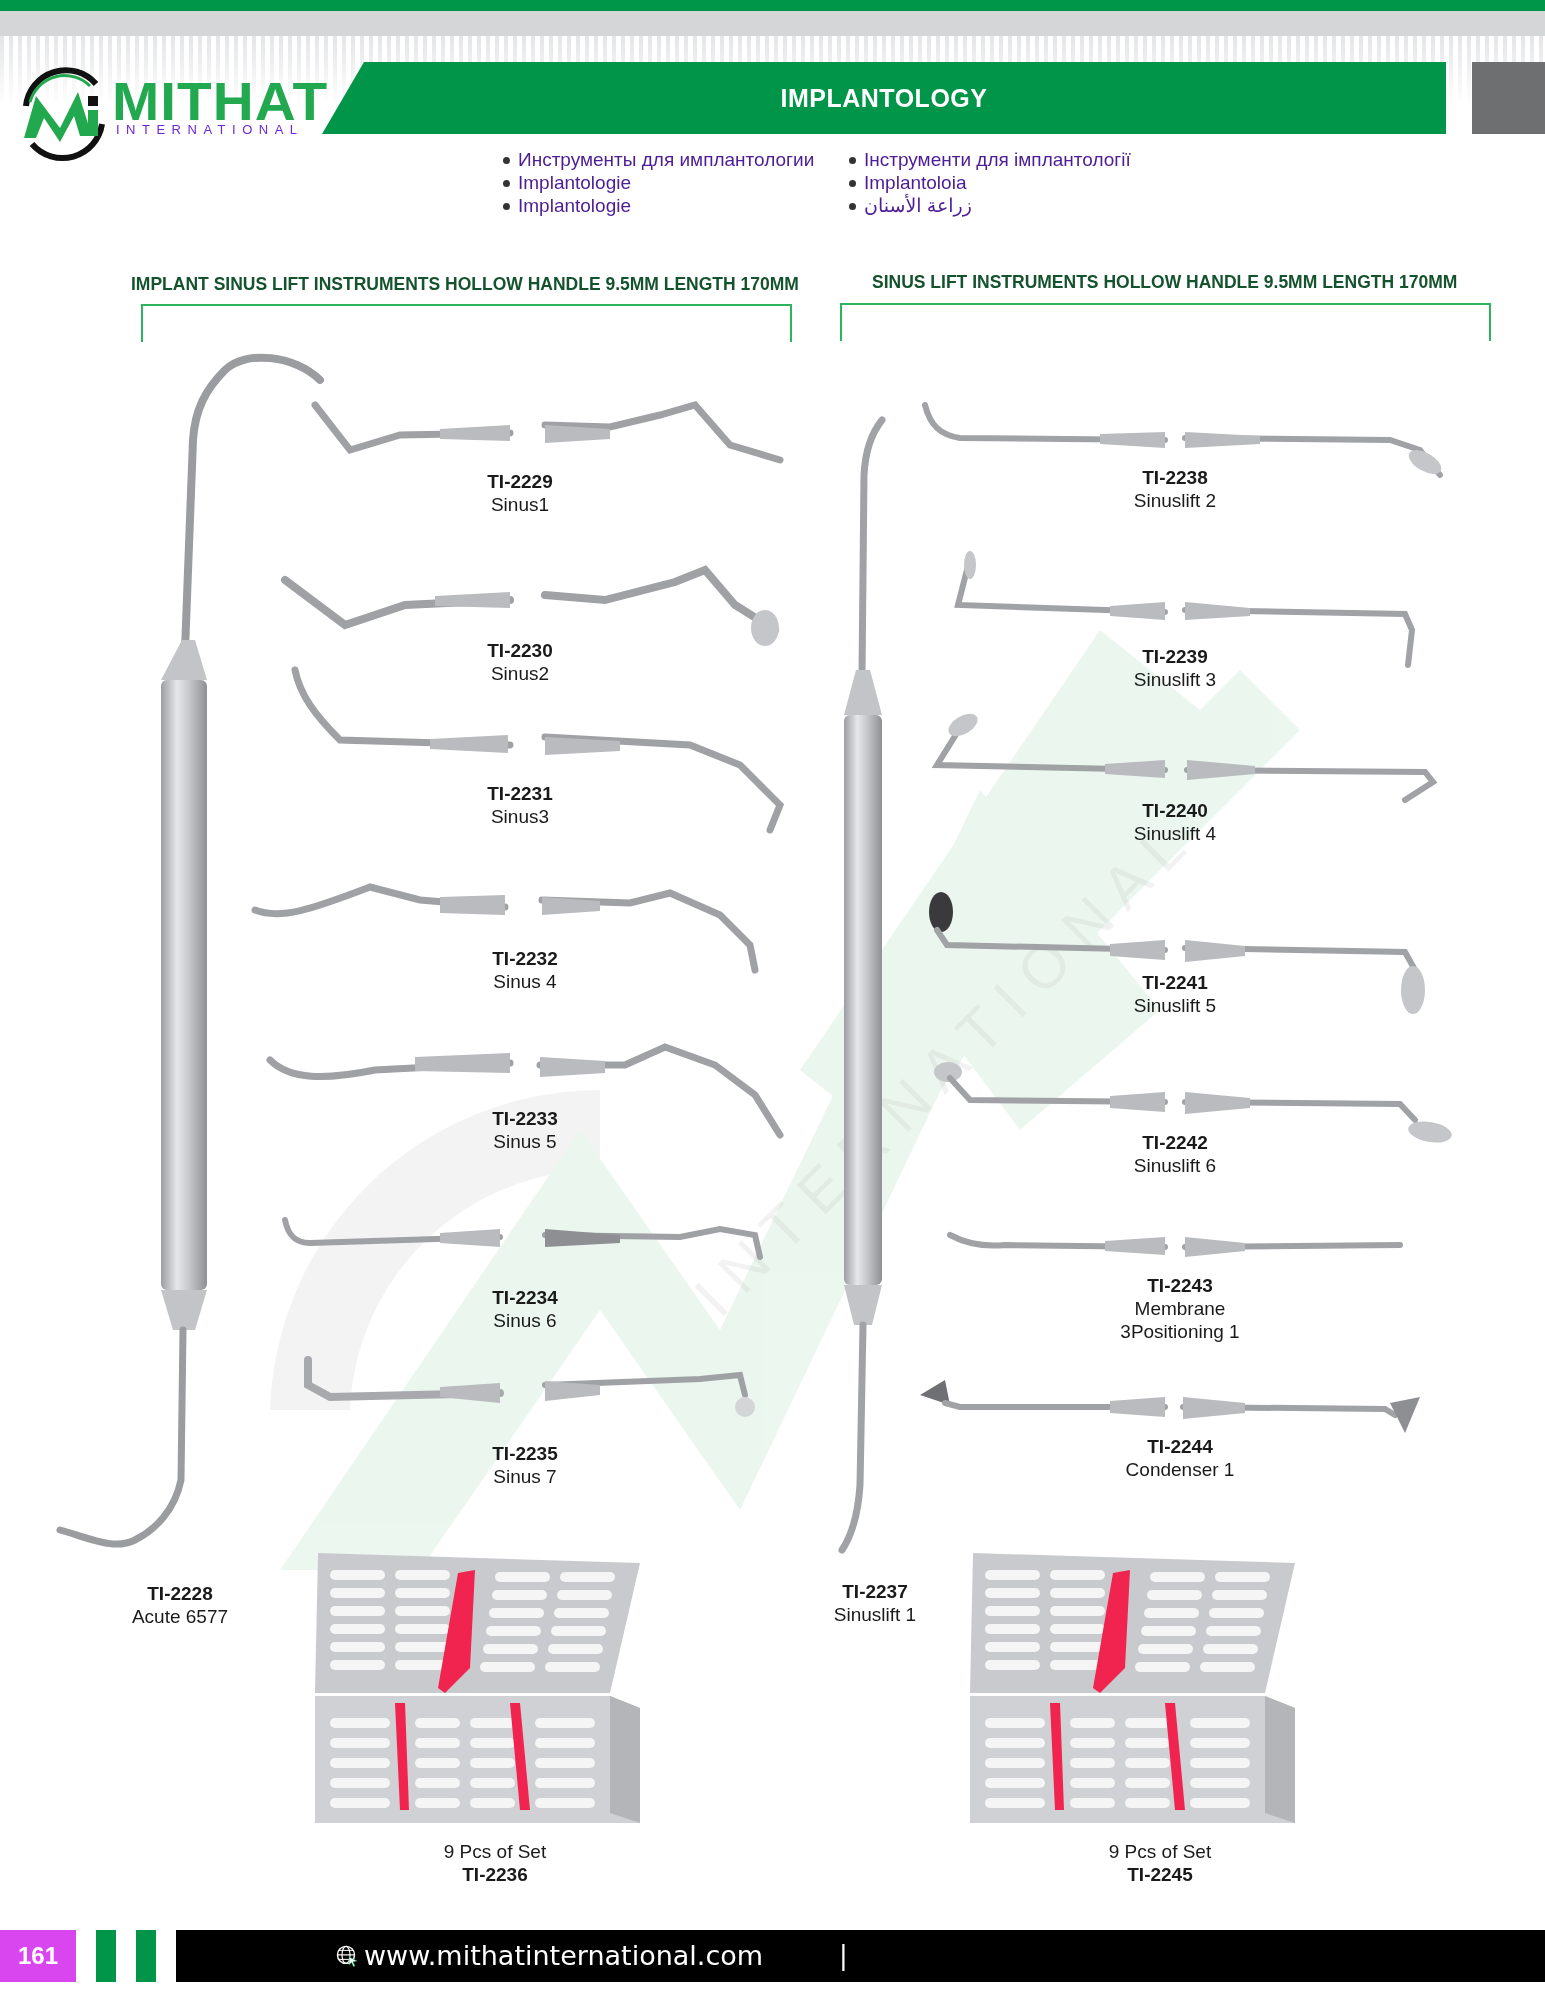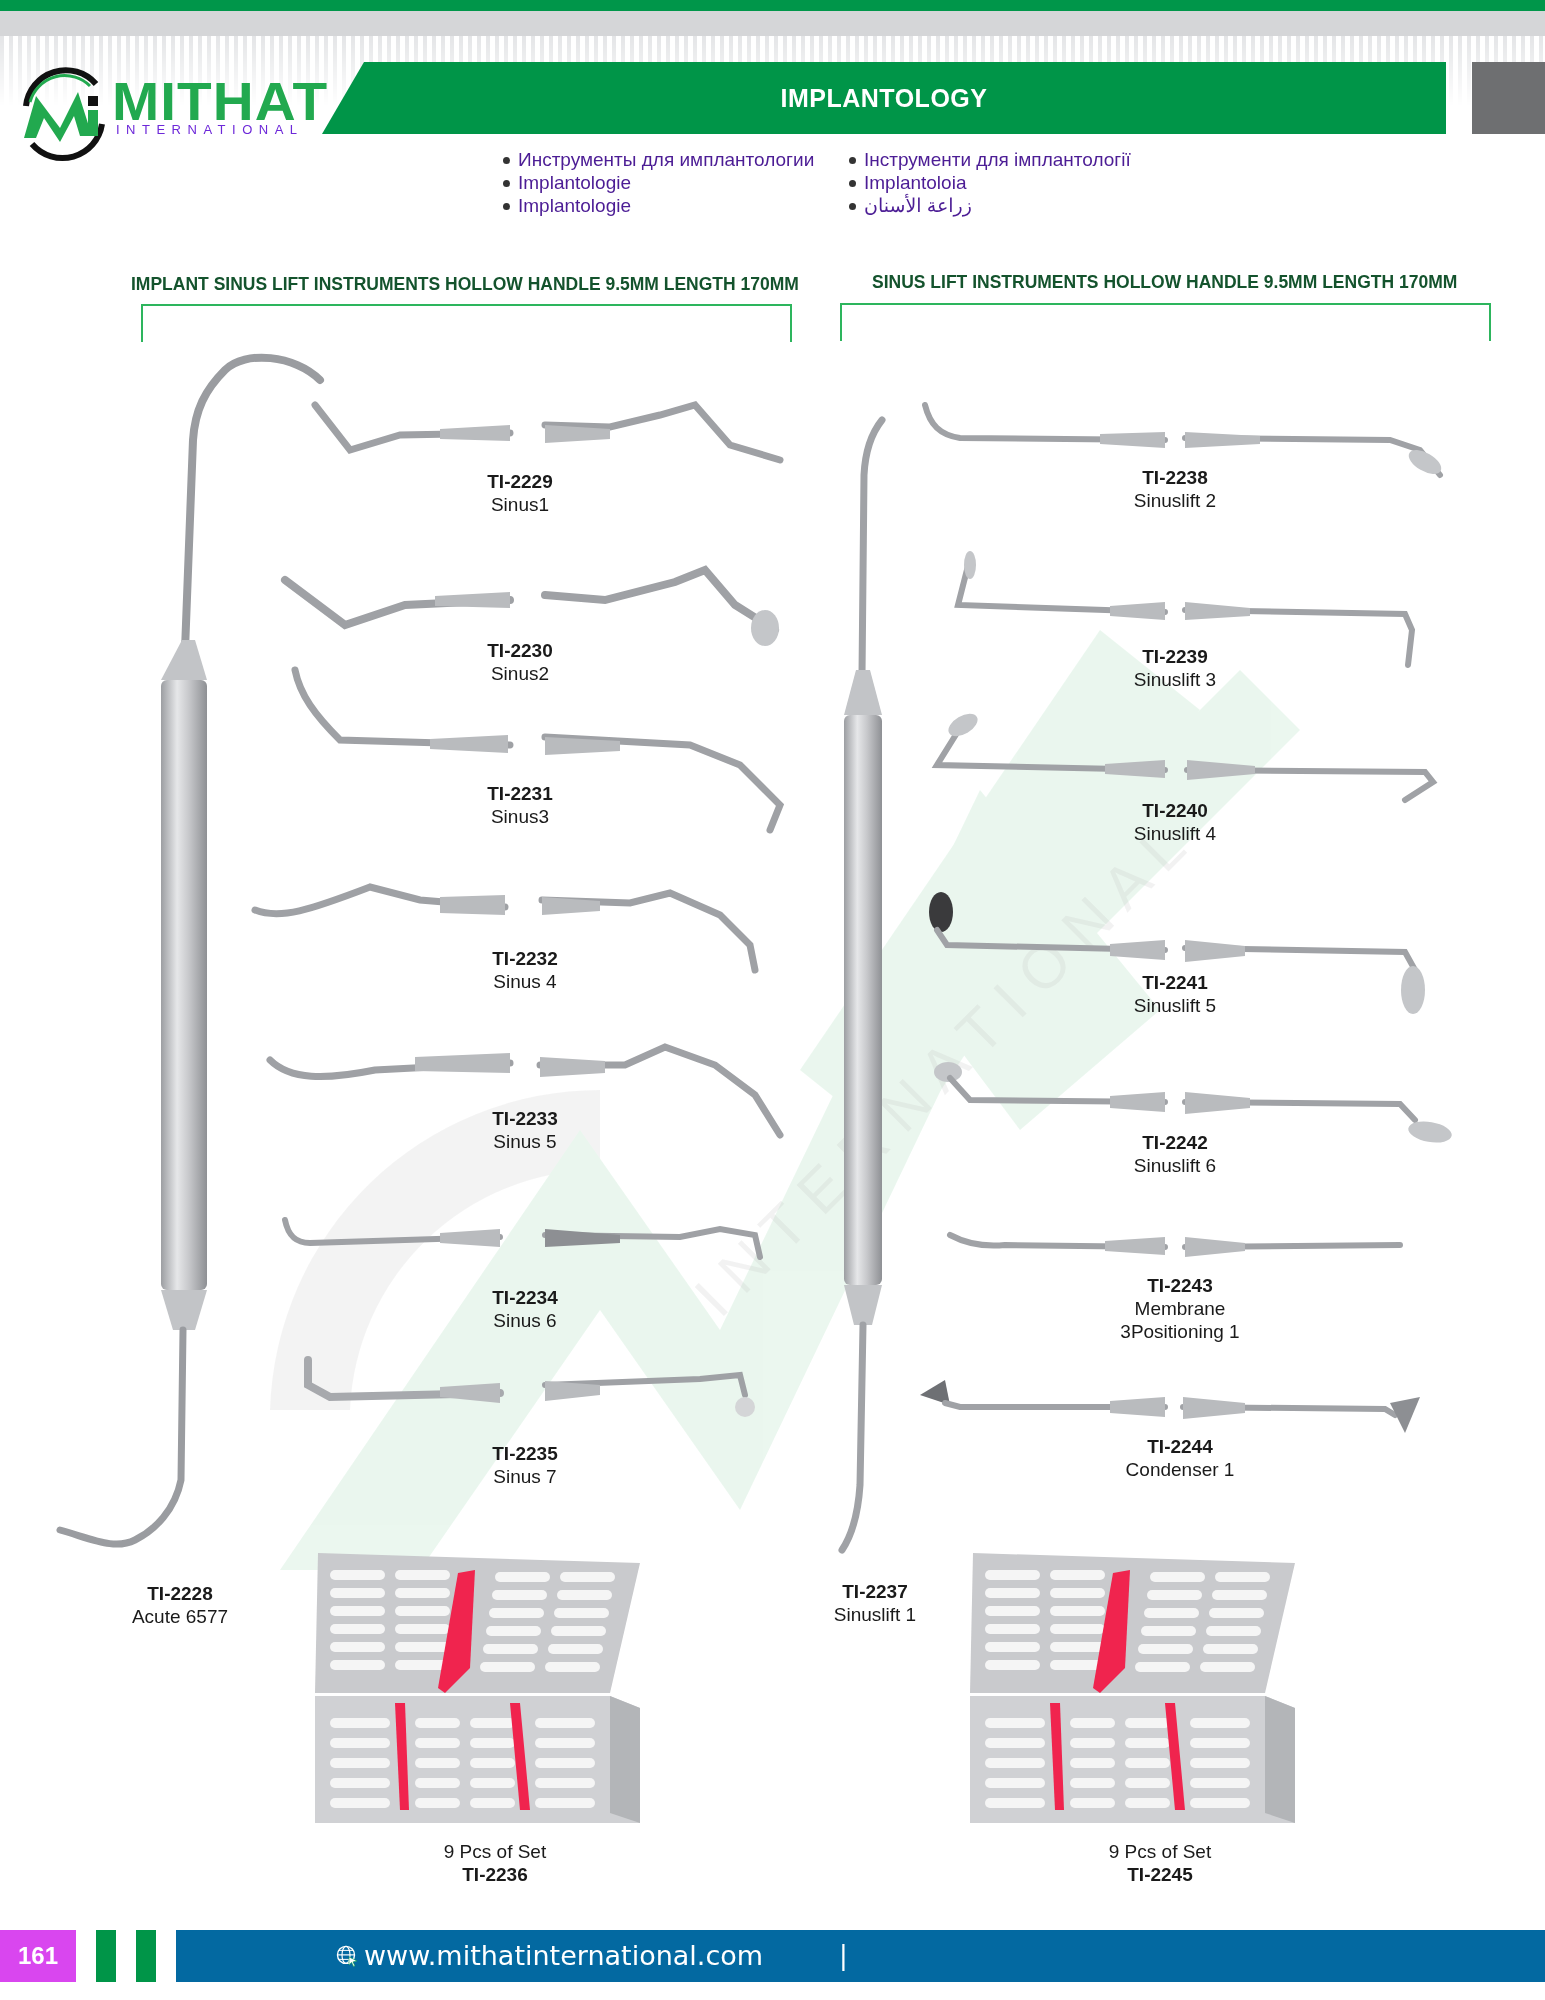--- a/index.html
+++ b/index.html
@@ -42,21 +42,21 @@
   .lbl .code { font-weight: bold; display: block; }
   .lbl .name { display: block; }
 
   
   .inst { position: absolute; }
 
   
   .page-num { position: absolute; left: 0; top: 1930px; width: 76px; height: 52px; background: #d946ef; color: #fff;
     font-weight: bold; font-size: 24px; display: flex; align-items: center; justify-content: center; }
   .foot-bar { position: absolute; top: 1930px; height: 52px; background: #009548; }
-  .foot-main { position: absolute; left: 176px; top: 1930px; width: 1369px; height: 52px; background: #0369a1;
+  .foot-main { position: absolute; left: 176px; top: 1930px; width: 1369px; height: 52px; background: #000000;
     color: #fff; font-family: "DejaVu Sans", sans-serif; font-size: 27px; display: flex; align-items: center; }
   .foot-web { position: absolute; left: 160px; top: 50%; transform: translateY(-52%); display: flex; align-items: center; gap: 6px; }
   .foot-sep { position: absolute; left: 663px; top: 50%; transform: translateY(-52%); font-size: 26px; }
   .foot-mail { position: absolute; left: 714px; top: 50%; transform: translateY(-52%); display: flex; align-items: center; gap: 12px; }
 </style>
 </head>
 <body>
 
 <div class="top-bar"></div>
 <div class="grey-band"></div>

